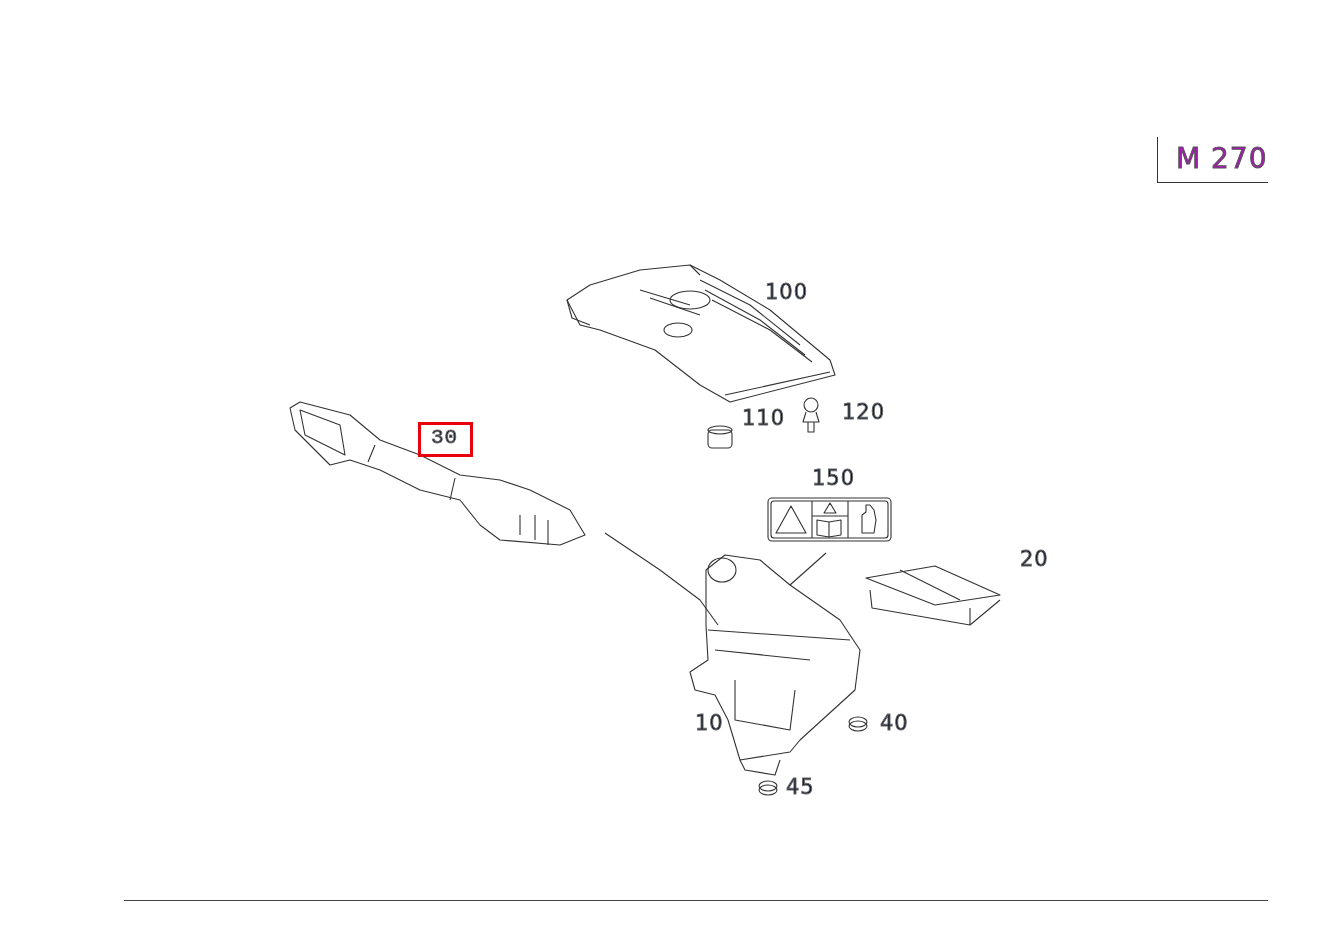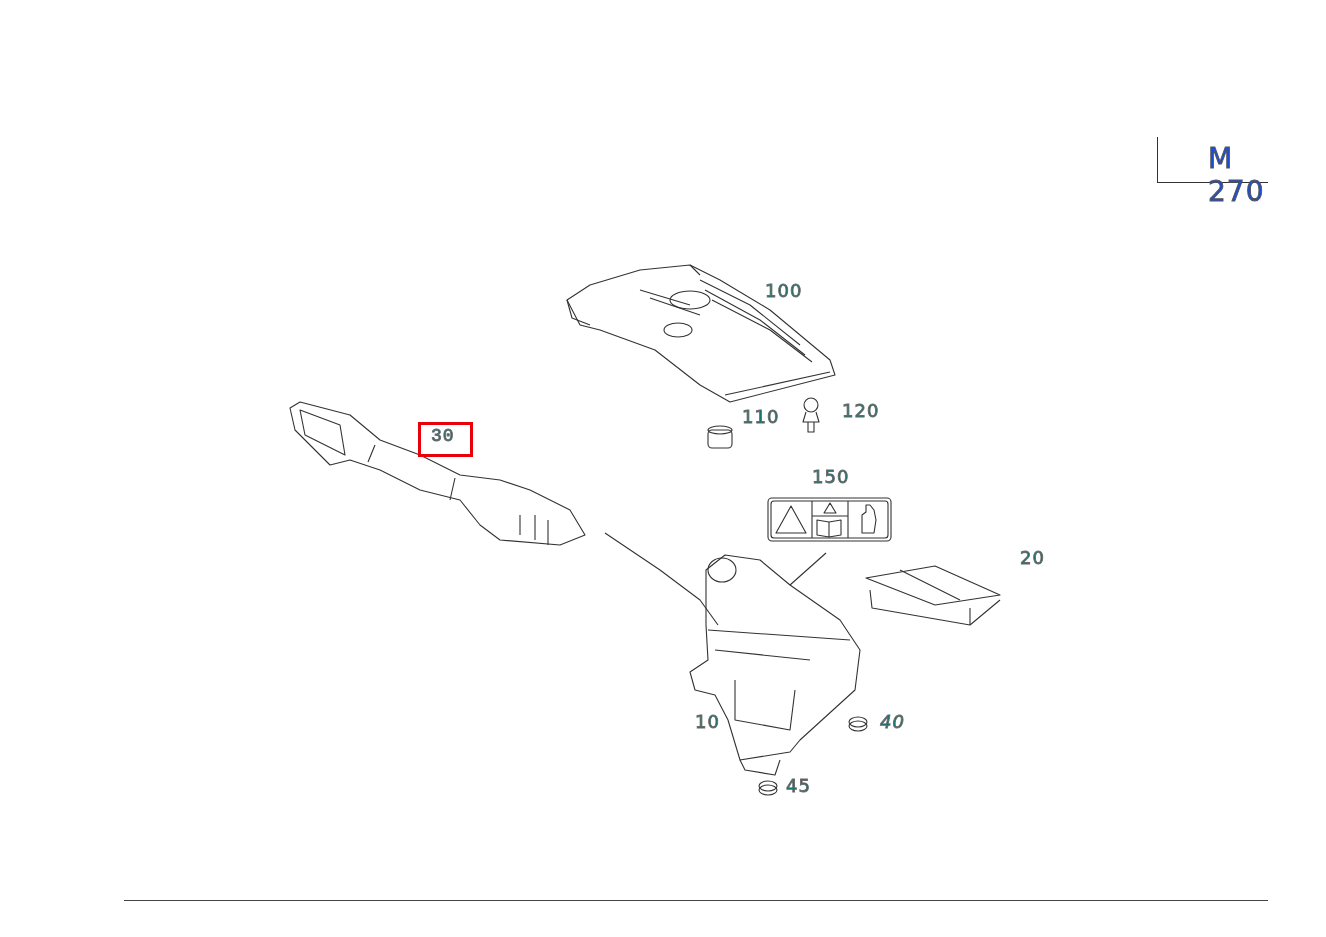--- a/index.html
+++ b/index.html
@@ -1,23 +1,23 @@
 <!DOCTYPE html>
 <html><head>
 <meta charset="utf-8">
 <style>
   html, body { margin: 0; padding: 0; background: #ffffff; }
   body { width: 1326px; height: 937px; position: relative; overflow: hidden;
          font-family: "DejaVu Sans", sans-serif; }
-  .label { position: absolute; font-size: 18px; color: #0f766e; letter-spacing: 1px;
+  .label { position: absolute; font-size: 21px; color: #0f172a; letter-spacing: 1px;
            -webkit-text-stroke: 0.9px #6a6a6a; font-weight: normal; line-height: 1; cursor: pointer; }
   .engine-box { position: absolute; left: 1157px; top: 137px; width: 110px; height: 45px;
                 border-left: 1px solid #333; border-bottom: 1px solid #333; }
-  .engine-label { position: absolute; left: 18px; top: 5px; font-size: 28px; color: #1d4ed8;
-                  -webkit-text-stroke: 0.9px #555; letter-spacing: 1px; margin-left: 32px; }
+  .engine-label { position: absolute; left: 18px; top: 5px; font-size: 28px; color: #a21caf;
+                  -webkit-text-stroke: 0.9px #555; letter-spacing: 1px; }
   .highlight { position: absolute; border: 3px solid #e8000b; }
   .footer-line { position: absolute; left: 124px; top: 900px; width: 1144px; height: 1px; background: #444; }
   svg.art { position: absolute; left: 0; top: 0; }
   svg.art * { fill: none; stroke: #333; stroke-width: 1.1; stroke-linejoin: round; }
 </style>
 </head>
 <body>
 
 <div class="engine-box">
   <span class="engine-label">M 270</span>
@@ -91,16 +91,16 @@
 
 <div class="highlight" style="left:418px;top:422px;width:49px;height:29px;"></div>
 
 <span class="label" style="left:765px;top:282px;">100</span>
 <span class="label" style="left:742px;top:408px;">110</span>
 <span class="label" style="left:830px;top:402px;margin-left:12px;">120</span>
 <span class="label" style="left:431px;top:427px;font-family:Liberation Mono, monospace;">30</span>
 <span class="label" style="left:812px;top:468px;">150</span>
 <span class="label" style="left:1020px;top:549px;">20</span>
 <span class="label" style="left:695px;top:713px;">10</span>
-<span class="label" style="left:880px;top:713px;font-style:italic;">40</span>
+<span class="label" style="left:880px;top:713px;">40</span>
 <span class="label" style="left:786px;top:777px;">45</span>
 
 <div class="footer-line"></div>
 
 </body></html>

